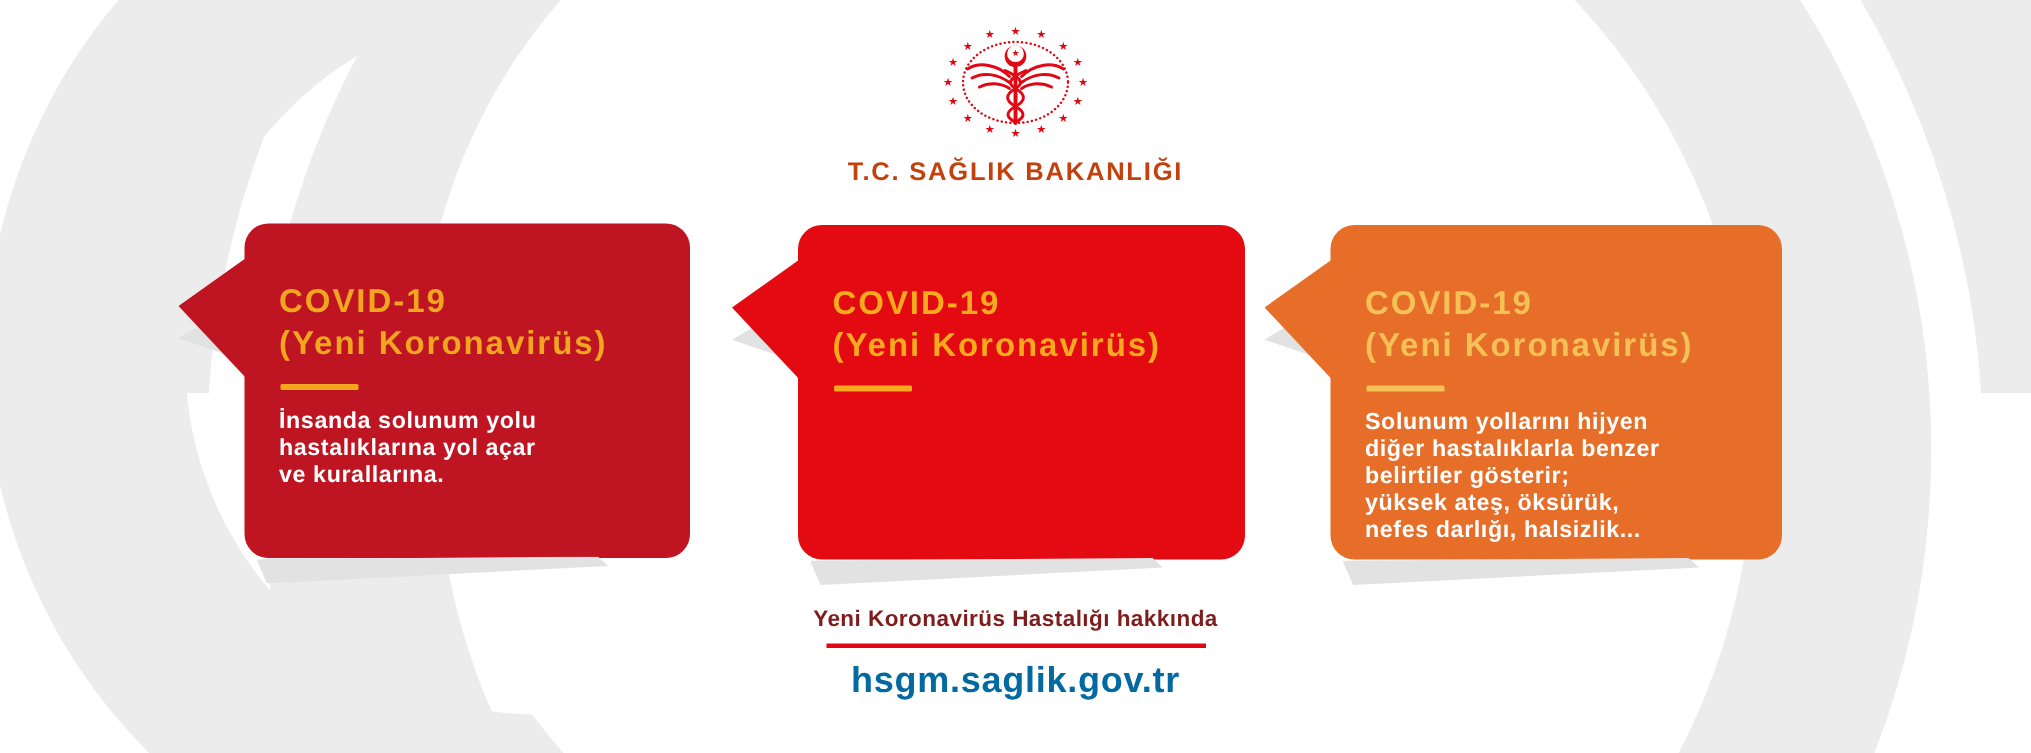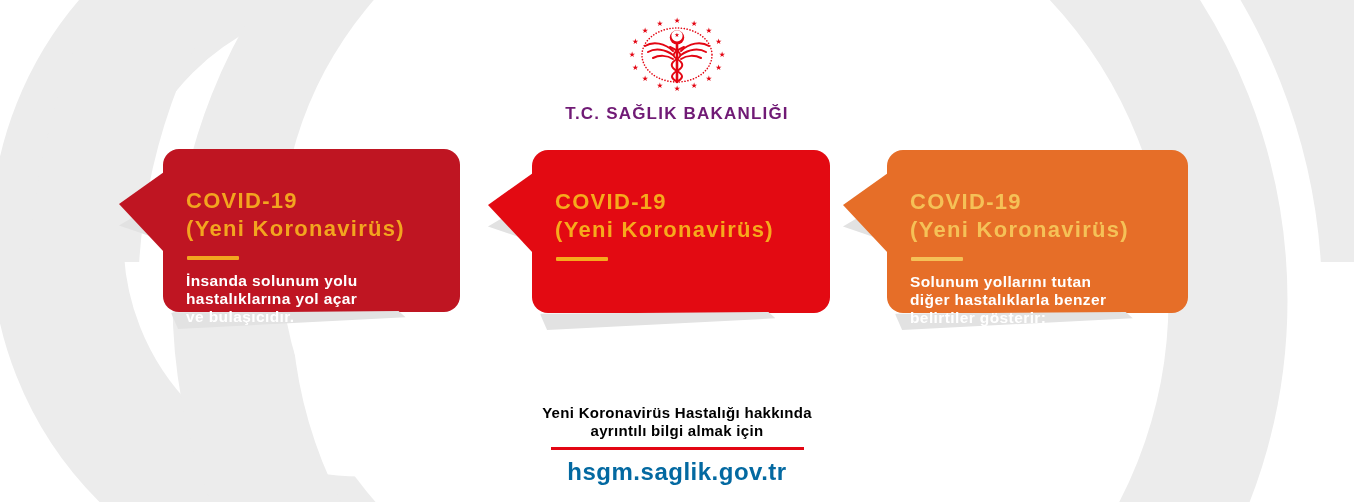--- a/index.html
+++ b/index.html
@@ -18,21 +18,21 @@
   
   .brand { position: absolute; left: 0; right: 0; top: 14px; text-align: center; z-index: 3; }
   .brand-logo { display: inline-block; width: 100px; height: 82px; }
   .brand-name {
     margin-top: 4px; font-size: 17px; font-weight: 800;
     letter-spacing: 1.2px; line-height: 20px;
   }
 
   
   .card {
-    position: absolute; top: 149px; height: 163px;
+    position: absolute; top: 149px; height: 223px;
     border-radius: 16px; z-index: 2;
     padding: 38px 20px 0 23px;
   }
   .card-1 { left: 163px; width: 297px; }
   .card-2 { left: 532px; width: 298px; top: 150px; }
   .card-3 { left: 887px; width: 301px; top: 150px; }
   .card-tail {
     position: absolute; left: -44px; top: 23px; width: 45px; height: 80px;
     background: inherit;
     -webkit-clip-path: polygon(100% 0, 0 40%, 100% 100%);
@@ -129,35 +129,35 @@
           <path d="M54 45 C60 41 68 41 74 44"></path>
         </g>
 
         <g fill="none" stroke="currentColor" stroke-linecap="round">
           <line x1="50" y1="31" x2="50" y2="68" stroke-width="2.6"></line>
           <path d="M43 33 C52 37 57 41 50 45 C43 49 43 53 50 57 C57 61 56 64 51 67" stroke-width="2"></path>
           <path d="M57 33 C48 37 43 41 50 45 C57 49 57 53 50 57 C43 61 44 64 49 67" stroke-width="2"></path>
         </g>
       </g>
     </svg>
-    <div class="brand-name" style="color: #701a75;">T.C. SAĞLIK BAKANLIĞI</div>
+    <div class="brand-name" style="color: #c2410c;">T.C. SAĞLIK BAKANLIĞI</div>
   </header>
 
   <article class="card card-1" style="background: rgb(191, 21, 34);">
     <div class="card-tail"></div>
     <div class="tail-shadow shadow" style="background: rgb(226, 226, 226);"></div>
     <div class="card-shadow shadow" style="background: rgb(226, 226, 226);"></div>
     <h2 class="card-title" style="color: rgb(242, 165, 31);">
       <span>COVID-19</span>
       <span>(Yeni Koronavirüs)</span>
     </h2>
     <div class="card-divider" style="background: rgb(242, 165, 31);"></div>
     <p class="card-body">İnsanda solunum yolu
 hastalıklarına yol açar
-ve bulaşıcıdır.</p>
+ve kurallarına.</p>
   </article>
 
   <article class="card card-2" style="background: rgb(227, 10, 18);">
     <div class="card-tail"></div>
     <div class="tail-shadow shadow" style="background: rgb(226, 226, 226);"></div>
     <div class="card-shadow shadow" style="background: rgb(226, 226, 226);"></div>
     <h2 class="card-title" style="color: rgb(246, 170, 28);">
       <span>COVID-19</span>
       <span>(Yeni Koronavirüs)</span>
     </h2>
@@ -166,29 +166,28 @@
 
   <article class="card card-3" style="background: rgb(230, 110, 40);">
     <div class="card-tail"></div>
     <div class="tail-shadow shadow" style="background: rgb(226, 226, 226);"></div>
     <div class="card-shadow shadow" style="background: rgb(226, 226, 226);"></div>
     <h2 class="card-title" style="color: rgb(245, 193, 87);">
       <span>COVID-19</span>
       <span>(Yeni Koronavirüs)</span>
     </h2>
     <div class="card-divider" style="background: rgb(245, 193, 87);"></div>
-    <p class="card-body">Solunum yollarını tutan
+    <p class="card-body">Solunum yollarını hijyen
 diğer hastalıklarla benzer
 belirtiler gösterir;
 yüksek ateş, öksürük,
 nefes darlığı, halsizlik...</p>
   </article>
 
   <footer class="footer">
-    <p class="footer-info" style="color: #000000;">
+    <p class="footer-info" style="color: #7f1d1d;">
       <span>Yeni Koronavirüs Hastalığı hakkında</span>
-      <span>ayrıntılı bilgi almak için</span>
     </p>
     <hr class="footer-line" style="background: rgb(227, 6, 19);">
     <a class="footer-url" href="#" style="color: #0369a1;">hsgm.saglik.gov.tr</a>
   </footer>
 
 </div>
 
 </body></html>

